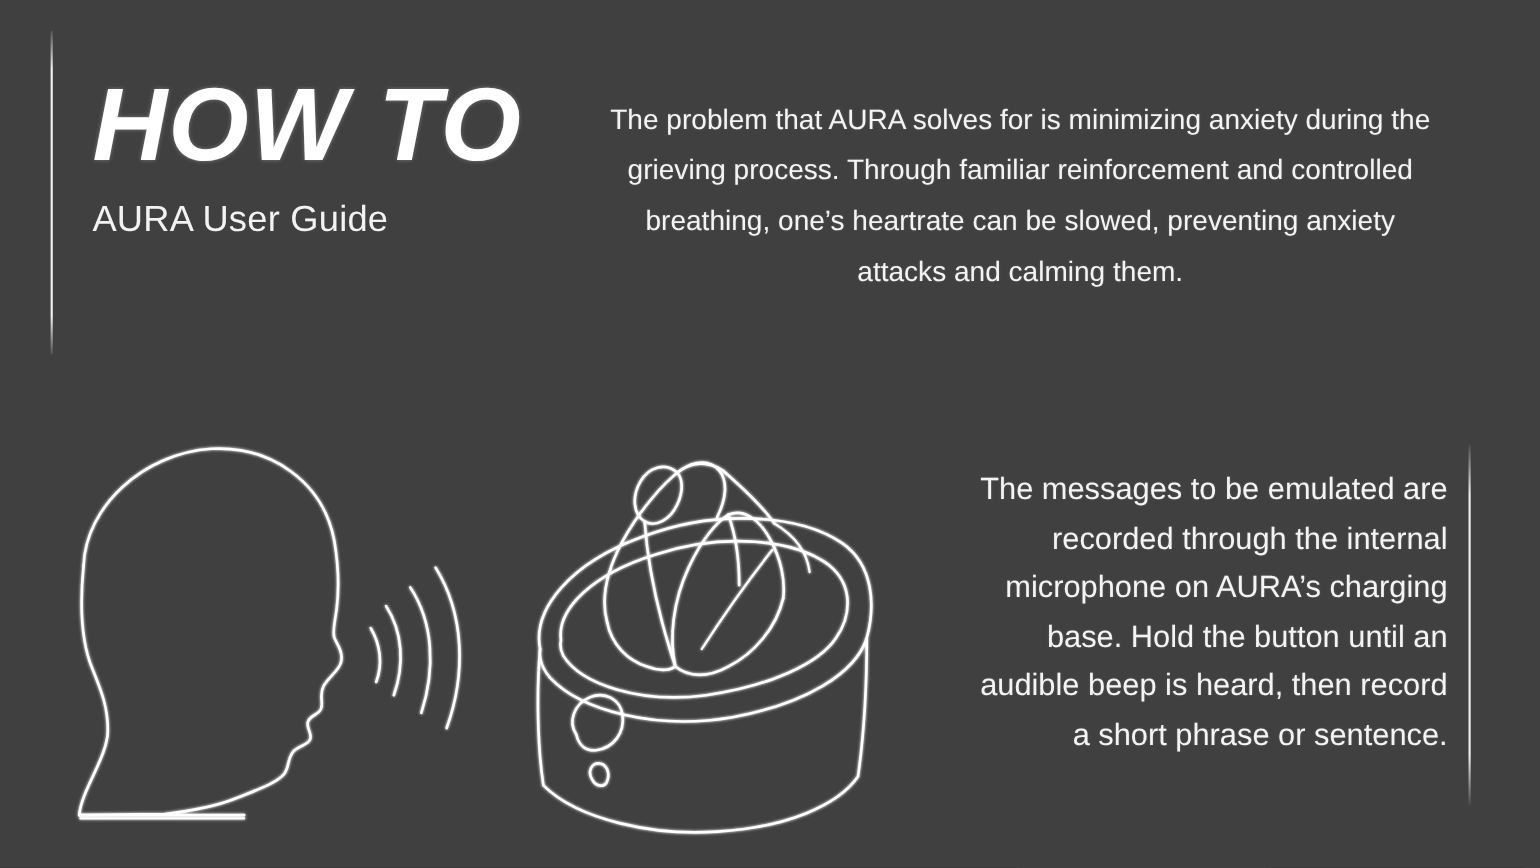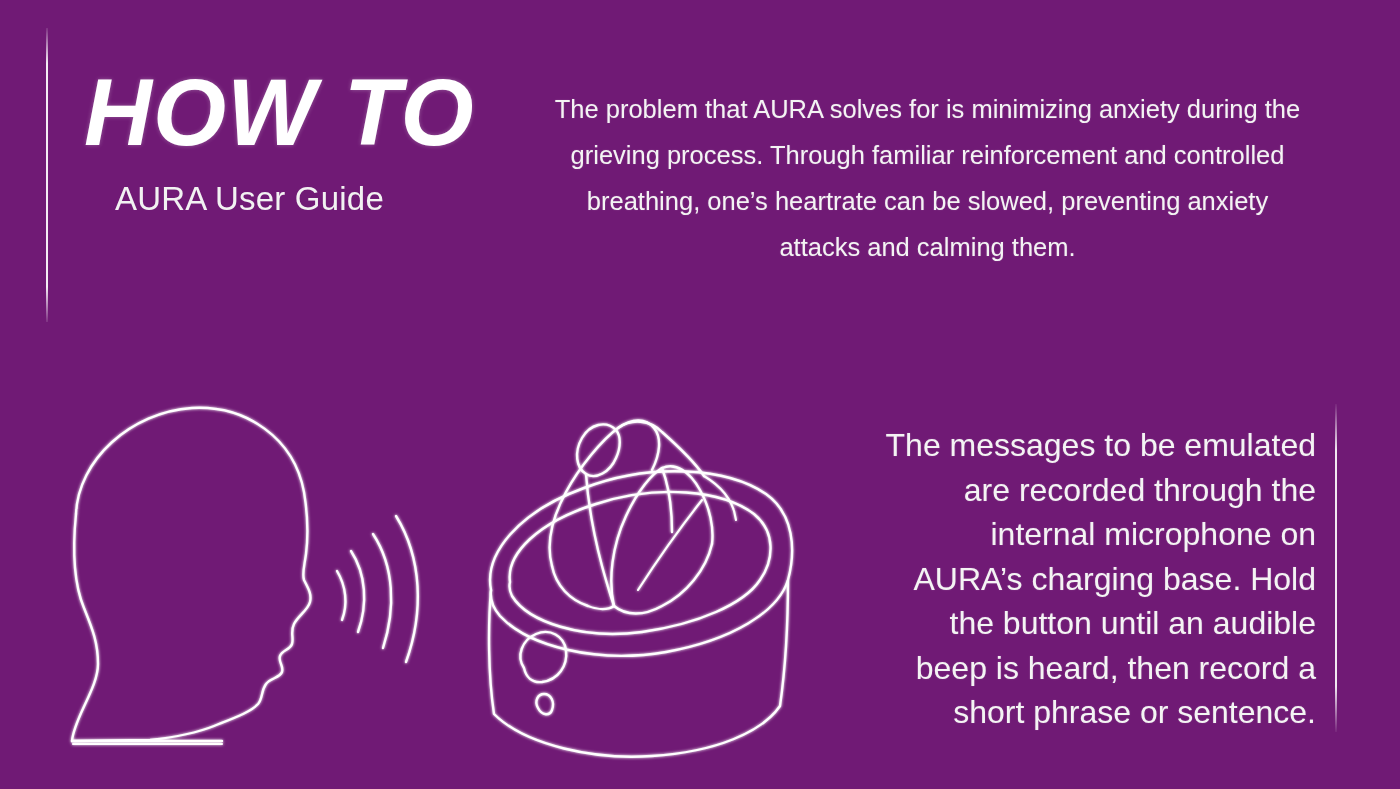--- a/index.html
+++ b/index.html
@@ -9,21 +9,21 @@
     width:1400px;
     height:789px;
     background:#0b0b0b;
     overflow:hidden;
   }
 
   #poster {
     position:relative;
     width:1400px;
     height:789px;
-    background:#701a75;
+    background:#404040;
     font-family:"Liberation Sans", sans-serif;
     color:#ffffff;
   }
 
   
   .rule-left {
     position:absolute;
     left:46px; top:28px;
     width:2px; height:294px;
     background:linear-gradient(to bottom,
@@ -58,41 +58,40 @@
     white-space:nowrap;
     text-shadow:0 0 4px rgba(255,255,255,0.30);
   }
   .subhead {
     margin-top:20px;
     font-size:33px;
     font-weight:300;
     letter-spacing:0.2px;
     color:#f2f2f2;
     white-space:nowrap;
-    margin-left:31px;
   }
 
   
   .intro-paragraph {
     position:absolute;
     left:545px; top:86px;
     width:765px;
     text-align:center;
     font-size:25.5px;
     font-weight:300;
     line-height:46px;
     color:#f4f4f4;
     text-shadow:0 0 2px rgba(255,255,255,0.18);
   }
   .record-paragraph {
     position:absolute;
     right:84px; top:423px;
     width:440px;
     text-align:right;
-    font-size:32px;
+    font-size:28px;
     font-weight:300;
     line-height:44.5px;
     color:#f4f4f4;
     text-shadow:0 0 2px rgba(255,255,255,0.18);
   }
 
   
   .illo-head {
     position:absolute;
     left:46px; top:388px;

